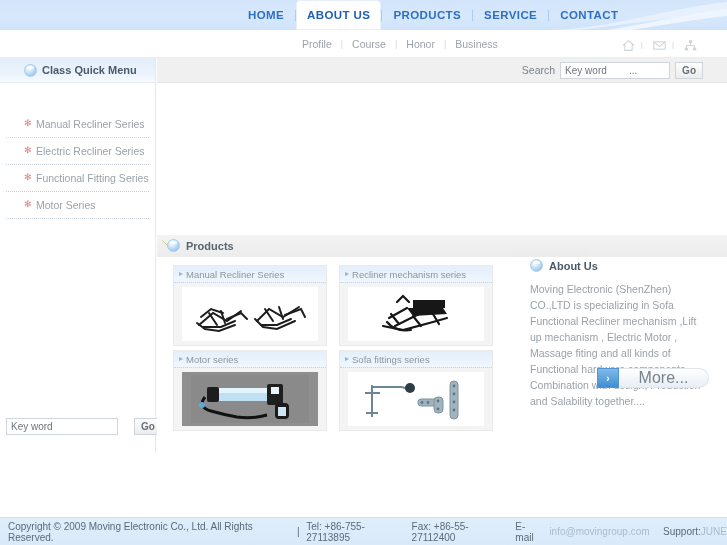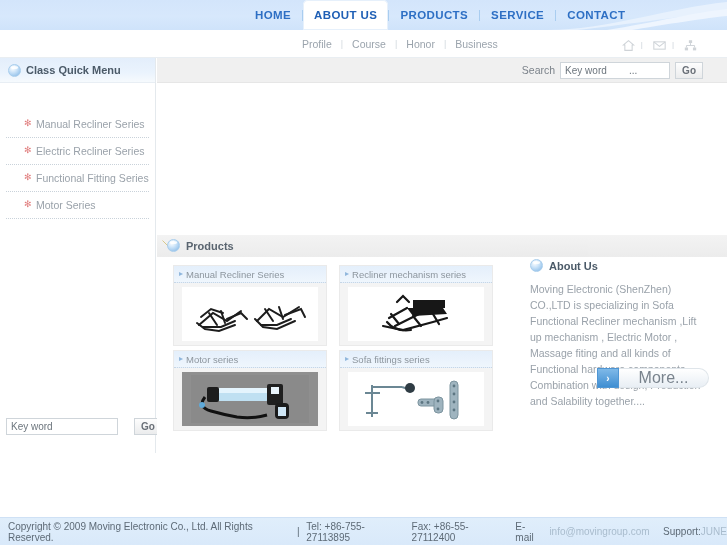--- a/index.html
+++ b/index.html
@@ -13,21 +13,21 @@
 
   
   .topnav {
     position: relative;
     height: 30px;
     background: linear-gradient(to bottom, #d3e5fb 0%, #d7e8fc 55%, #cfe3fa 100%);
     overflow: hidden;
   }
   .swoosh { position:absolute; right:0; top:0; width:180px; height:30px; overflow:hidden; pointer-events:none; }
   .navlist {
-    position:absolute; left:244px; top:0; height:30px;
+    position:absolute; left:237px; top:0; height:30px;
     display:flex; align-items:stretch;
   }
   .navitem {
     display:flex; align-items:center; justify-content:center;
     padding: 0 11px;
     font-size: 11.5px; font-weight: bold; color:#2d6fc4;
     letter-spacing:.4px; white-space:nowrap; cursor:pointer;
   }
   .navitem.active {
     background:#ffffff; color:#1f5fb5;
@@ -53,21 +53,21 @@
   .cols { position:relative; height:395px; }
 
   
   .sidebar {
     position:absolute; left:0; top:0; width:156px; height:395px;
     background:#fff; border-right:1px solid #e4e9ed;
   }
   .side-head {
     height:25px;
     background: linear-gradient(to bottom, #e3eefb 0%, #eaf3fd 60%, #f6fafd 100%);
-    display:flex; align-items:center; padding-left:8px; gap:5px;
+    display:flex; align-items:center; padding-left:24px; gap:5px;
     border-bottom:1px solid #e8eef4;
   }
   .orb {
     width:13px; height:13px; border-radius:50%;
     background: radial-gradient(circle at 35% 28%, #ffffff 0%, #c9e2f8 42%, #7fb4e4 100%);
     border:1px solid #a8cdec; flex:none;
   }
   .orb::after{ content:""; display:block; width:7px;height:3px;border-radius:50%;
     background:rgba(255,255,255,.85); margin:1px auto 0; }
   .side-head-title { font-size:11px; font-weight:bold; color:#4b5a68; }

